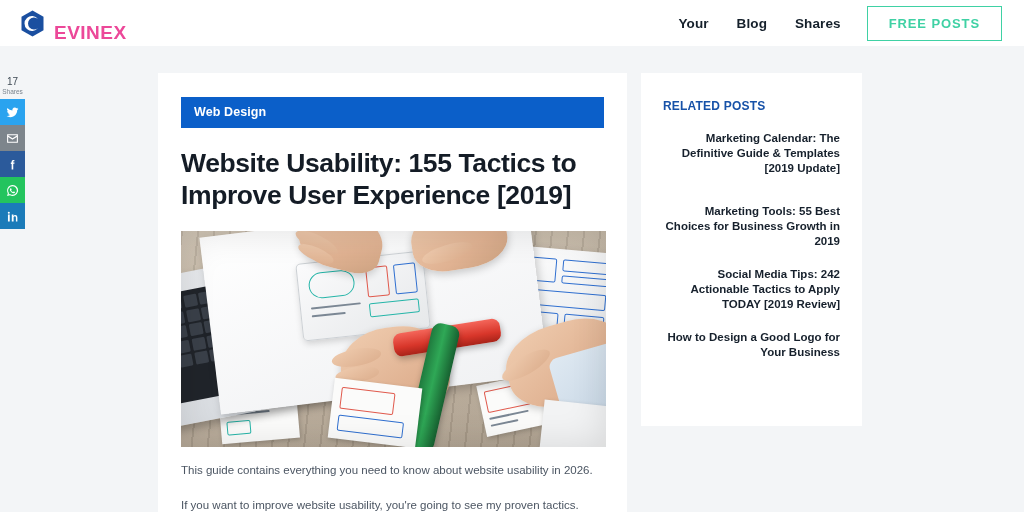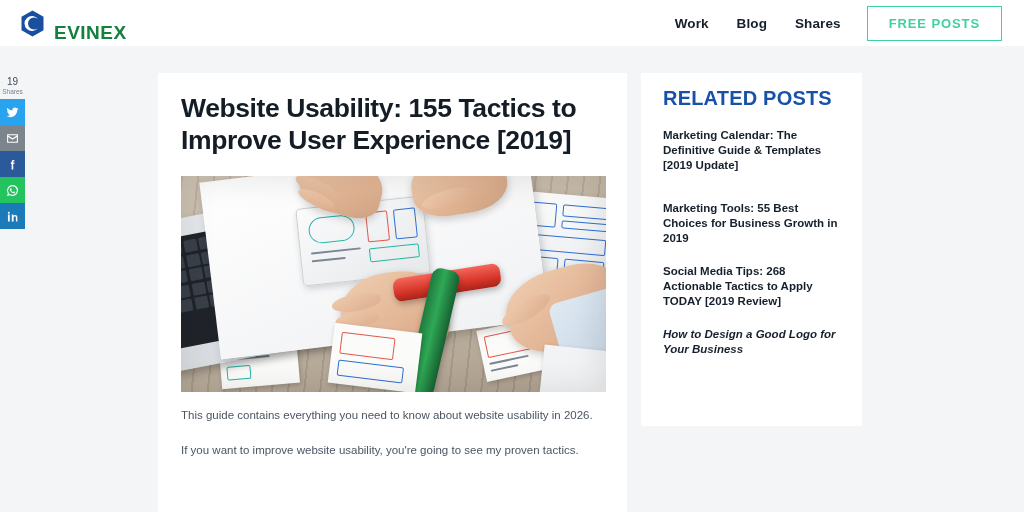--- a/index.html
+++ b/index.html
@@ -21,21 +21,21 @@
     z-index: 40;
   }
   .brand {
     display: flex; align-items: center;
     margin-left: 20px; gap: 9px;
     cursor: pointer;
   }
   .brand-mark { width: 25px; height: 27px; display: block; }
   .brand-name {
     font-size: 19px; font-weight: bold;
-    letter-spacing: 0.5px; color: #15803d; margin-top: 20px;
+    letter-spacing: 0.5px; color: #ec4899; margin-top: 20px;
   }
 
   .nav {
     position: absolute; right: 22px; top: 0;
     height: 46px;
     display: flex; align-items: center; gap: 0;
   }
   .nav-link {
     font-size: 13.5px; font-weight: bold;
     color: #15202b; text-decoration: none;
@@ -215,54 +215,54 @@
   }
   .body-text.p2 { margin-top: 18px; }
 
   
   .related-card {
     position: absolute; left: 641px; top: 27px;
     width: 221px; height: 353px;
     background: #ffffff;
   }
   .related-title {
-    margin: 14px 22px 0 22px;
-    font-size: 20px; font-weight: bold;
+    margin: 26px 22px 0 22px;
+    font-size: 12px; font-weight: bold;
     color: #1752a8; letter-spacing: 0.2px;
   }
-  .related-list { margin: 18px 22px 0 22px; }
+  .related-list { margin: 18px 22px 0 22px; text-align: right; }
   .related-item {
     font-size: 11.5px; line-height: 15px;
     font-weight: bold; color: #16202c;
     margin-bottom: 18px; cursor: pointer;
   }
 </style>
 </head>
 <body>
 
 <header class="site-header">
   <div class="brand">
     <svg class="brand-mark" viewBox="0 0 50 54">
       <path d="M25 1 L47 13.5 V40.5 L25 53 L3 40.5 V13.5 Z" fill="#1a4fa0"></path>
       <path d="M36 18 a15 15 0 1 0 0 18 a12 12 0 1 1 0 -18 Z" fill="#ffffff"></path>
     </svg>
     <span class="brand-name">EVINEX</span>
   </div>
 
   <nav class="nav">
-    <a class="nav-link" href="#">Work</a>
+    <a class="nav-link" href="#">Your</a>
     <a class="nav-link" href="#">Blog</a>
     <a class="nav-link" href="#">Shares</a>
     <button class="nav-cta">FREE POSTS</button>
   </nav>
 </header>
 
 <aside class="social-rail">
   <div class="share-count">
-    <span class="num">19</span>
+    <span class="num">17</span>
     <span class="lbl">Shares</span>
   </div>
 
   <div class="social-btn sb-twitter">
     <svg viewBox="0 0 24 24">
         <path d="M23 4.9a9 9 0 0 1-2.6.7 4.5 4.5 0 0 0 2-2.5 9 9 0 0 1-2.9 1.1 4.5 4.5 0 0 0-7.7 4.1A12.8 12.8 0 0 1 2.5 3.6a4.5 4.5 0 0 0 1.4 6 4.4 4.4 0 0 1-2-.6v.1a4.5 4.5 0 0 0 3.6 4.4 4.5 4.5 0 0 1-2 .1 4.5 4.5 0 0 0 4.2 3.1A9 9 0 0 1 1 18.6a12.7 12.7 0 0 0 6.9 2c8.3 0 12.8-6.9 12.8-12.8v-.6A9.2 9.2 0 0 0 23 4.9z"></path>
       </svg>
   </div>
 
   <div class="social-btn sb-email">
@@ -286,20 +286,21 @@
   <div class="social-btn sb-linkedin">
     <svg viewBox="0 0 24 24">
         <path d="M6.9 8.4H3.6V21h3.3V8.4zM5.2 3A1.9 1.9 0 1 0 5.2 6.8 1.9 1.9 0 0 0 5.2 3zM21 13.9c0-3.2-1.7-4.7-4-4.7a3.5 3.5 0 0 0-3.1 1.7h-.1V8.4H10.7V21H14v-6.2c0-1.6.3-3.2 2.3-3.2s2 1.8 2 3.3V21H21v-7.1z"></path>
       </svg>
   </div>
 </aside>
 
 <main class="page">
 
   <article class="article-card">
+    <div class="cat-badge">Web Design</div>
     <h1 class="article-title">Website Usability: 155 Tactics to Improve User Experience [2019]</h1>
 
     <div class="hero-photo">
       <div class="wood"></div>
 
       <div class="card-sketch cs1">
         <div class="wf blue" style="left:6px;top:6px;width:30px;height:20px;"></div>
         <div class="wf red" style="left:42px;top:6px;width:16px;height:16px;"></div>
         <div class="wf line" style="left:6px;top:34px;width:58px;"></div>
         <div class="wf line" style="left:6px;top:42px;width:44px;"></div>
@@ -418,18 +419,18 @@
 
     <p class="body-text p1">This guide contains everything you need to know about website usability in 2026.</p>
     <p class="body-text p2">If you want to improve website usability, you're going to see my proven tactics.</p>
   </article>
 
   <aside class="related-card">
     <h2 class="related-title">RELATED POSTS</h2>
     <div class="related-list">
       <a class="related-item" href="#" style="display: block; text-decoration: none;">Marketing Calendar: The Definitive Guide &amp; Templates [2019 Update]</a>
       <a class="related-item" href="#" style="display: block; text-decoration: none; margin-top: 28px;">Marketing Tools: 55 Best Choices for Business Growth in 2019</a>
-      <a class="related-item" href="#" style="display: block; text-decoration: none;">Social Media Tips: 268 Actionable Tactics to Apply TODAY [2019 Review]</a>
-      <a class="related-item" href="#" style="display: block; text-decoration: none; font-style: italic;">How to Design a Good Logo for Your Business</a>
+      <a class="related-item" href="#" style="display: block; text-decoration: none;">Social Media Tips: 242 Actionable Tactics to Apply TODAY [2019 Review]</a>
+      <a class="related-item" href="#" style="display: block; text-decoration: none;">How to Design a Good Logo for Your Business</a>
     </div>
   </aside>
 
 </main>
 
 </body></html>

